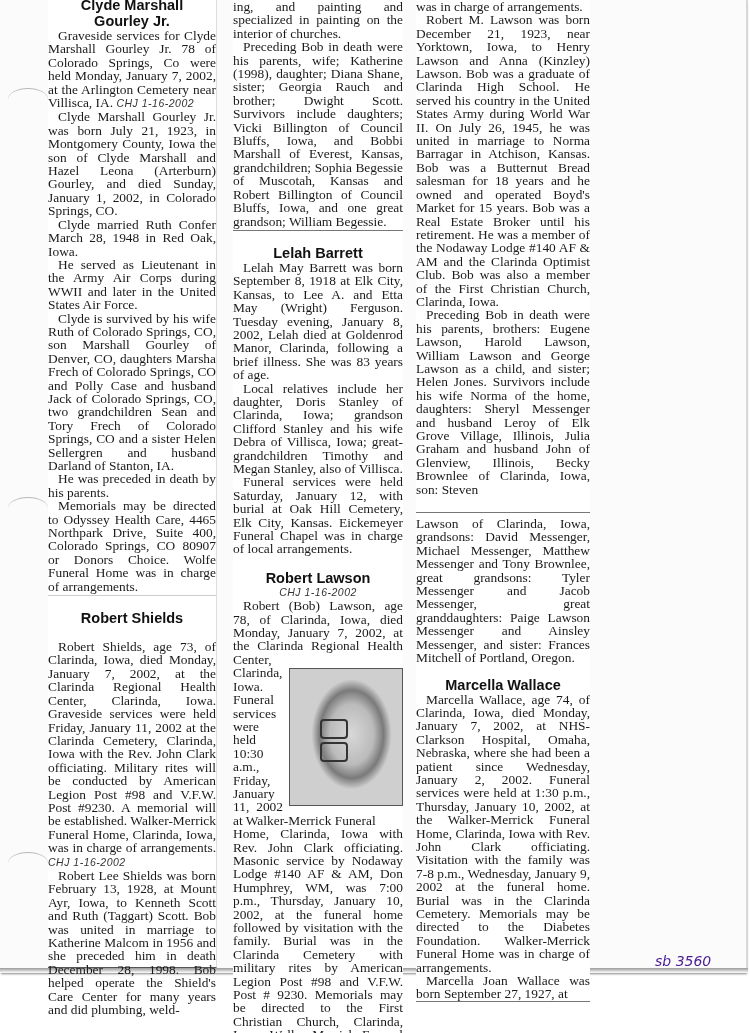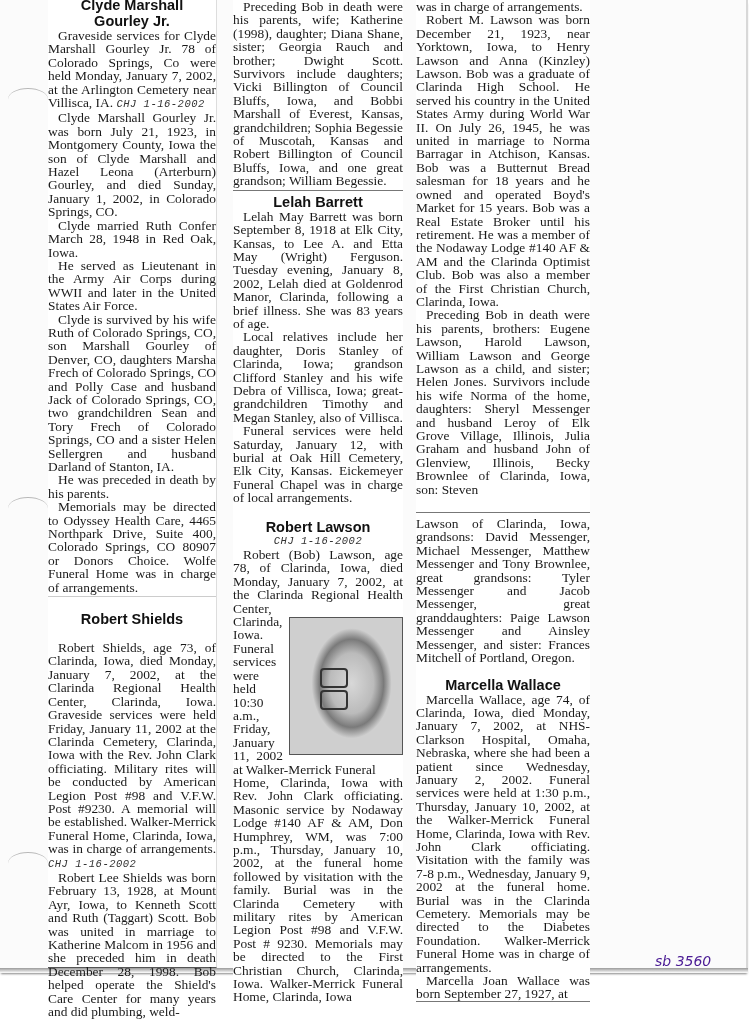--- a/index.html
+++ b/index.html
@@ -27,21 +27,21 @@
   .col p { margin:0; text-indent:10px; }
   .col p.noindent { text-indent:0; }
   .col1 { left:48px; top:0; width:168px; height:967px; border-right:1px solid #ddd; border-bottom:1.5px solid #555;}
   .col2 { left:233px; top:0; width:170px; }
   .col3 { left:416px; top:0; width:174px; }
   .headline {
     font-family:"Liberation Sans", "DejaVu Sans", sans-serif; font-weight:bold;
     text-align:center; font-size:14.5px; line-height:16px; text-indent:0; color:#111;
   }
   .handwrite {
-    font-family:Liberation Mono, monospace; font-style:italic; font-size:10.5px;
+    font-family:Liberation Sans, sans-serif; font-style:italic; font-size:10.5px;
     color:#333; letter-spacing:0.5px;
   }
   .rule { border-bottom:1.2px solid #777; }
   .photo {
     float:right; width:112px; height:136px; margin:2px 0 2px 6px;
     border:1px solid #555;
     background:
       radial-gradient(ellipse 40px 55px at 55% 48%, #d8d8d8 0%, #bbb 55%, #7a7a7a 80%, #cfcfcf 100%);
     position:relative;
   }
@@ -72,23 +72,24 @@
   <p>Memorials may be directed to Odyssey Health Care, 4465 Northpark Drive, Suite 400, Colorado Springs, CO 80907 or Donors Choice. Wolfe Funeral Home was in charge of arrangements.</p>
   <div style="border-bottom:1px solid #ccc; margin:2px 0 14px;"></div>
   <div class="headline">Robert Shields</div>
   <div style="height:14px"></div>
   <p><span>Robert Shields, age 73, of Clarinda, Iowa, died Monday, January 7, 2002, at the Clarinda Regional Health Center, Clarinda, Iowa. Graveside services were held Friday, January 11, 2002 at the Clarinda Cemetery, Clarinda, Iowa with the Rev. John Clark officiating. Military rites will be conducted by American Legion Post #98 and V.F.W. Post #9230. A memorial will be established. Walker-Merrick Funeral Home, Clarinda, Iowa, was in charge of arrangements.</span> <span class="handwrite">CHJ 1-16-2002</span></p>
   <p>Robert Lee Shields was born February 13, 1928, at Mount Ayr, Iowa, to Kenneth Scott and Ruth (Taggart) Scott. Bob was united in marriage to Katherine Malcom in 1956 and she preceded him in death December 28, 1998. Bob helped operate the Shield's Care Center for many years and did plumbing, weld-</p>
 </div>
 
 <div class="col col2">
   <div class="rule" style="padding-bottom:2px">
+    <p class="noindent">ing, and painting and specialized in painting on the interior of churches.</p>
     <p>Preceding Bob in death were his parents, wife; Katherine (1998), daughter; Diana Shane, sister; Georgia Rauch and brother; Dwight Scott. Survivors include daughters; Vicki Billington of Council Bluffs, Iowa, and Bobbi Marshall of Everest, Kansas, grandchildren; Sophia Begessie of Muscotah, Kansas and Robert Billington of Council Bluffs, Iowa, and one great grandson; William Begessie.</p>
   </div>
-  <div class="headline" style="margin-top:3px">Lelah Barrett</div>
+  <div class="headline" style="margin-top:14px">Lelah Barrett</div>
   <p>Lelah May Barrett was born September 8, 1918 at Elk City, Kansas, to Lee A. and Etta May (Wright) Ferguson. Tuesday evening, January 8, 2002, Lelah died at Goldenrod Manor, Clarinda, following a brief illness. She was 83 years of age.</p>
   <p>Local relatives include her daughter, Doris Stanley of Clarinda, Iowa; grandson Clifford Stanley and his wife Debra of Villisca, Iowa; great-grandchildren Timothy and Megan Stanley, also of Villisca.</p>
   <p>Funeral services were held Saturday, January 12, with burial at Oak Hill Cemetery, Elk City, Kansas. Eickemeyer Funeral Chapel was in charge of local arrangements.</p>
   <div style="height:14px"></div>
   <div class="headline">Robert Lawson</div>
   <div class="handwrite" style="text-align:center">CHJ 1-16-2002</div>
   <p>
     <span>Robert (Bob) Lawson, age 78, of Clarinda, Iowa, died Monday, January 7, 2002, at the Clarinda Regional Health Center,</span>
   </p>
   <div class="photo">

